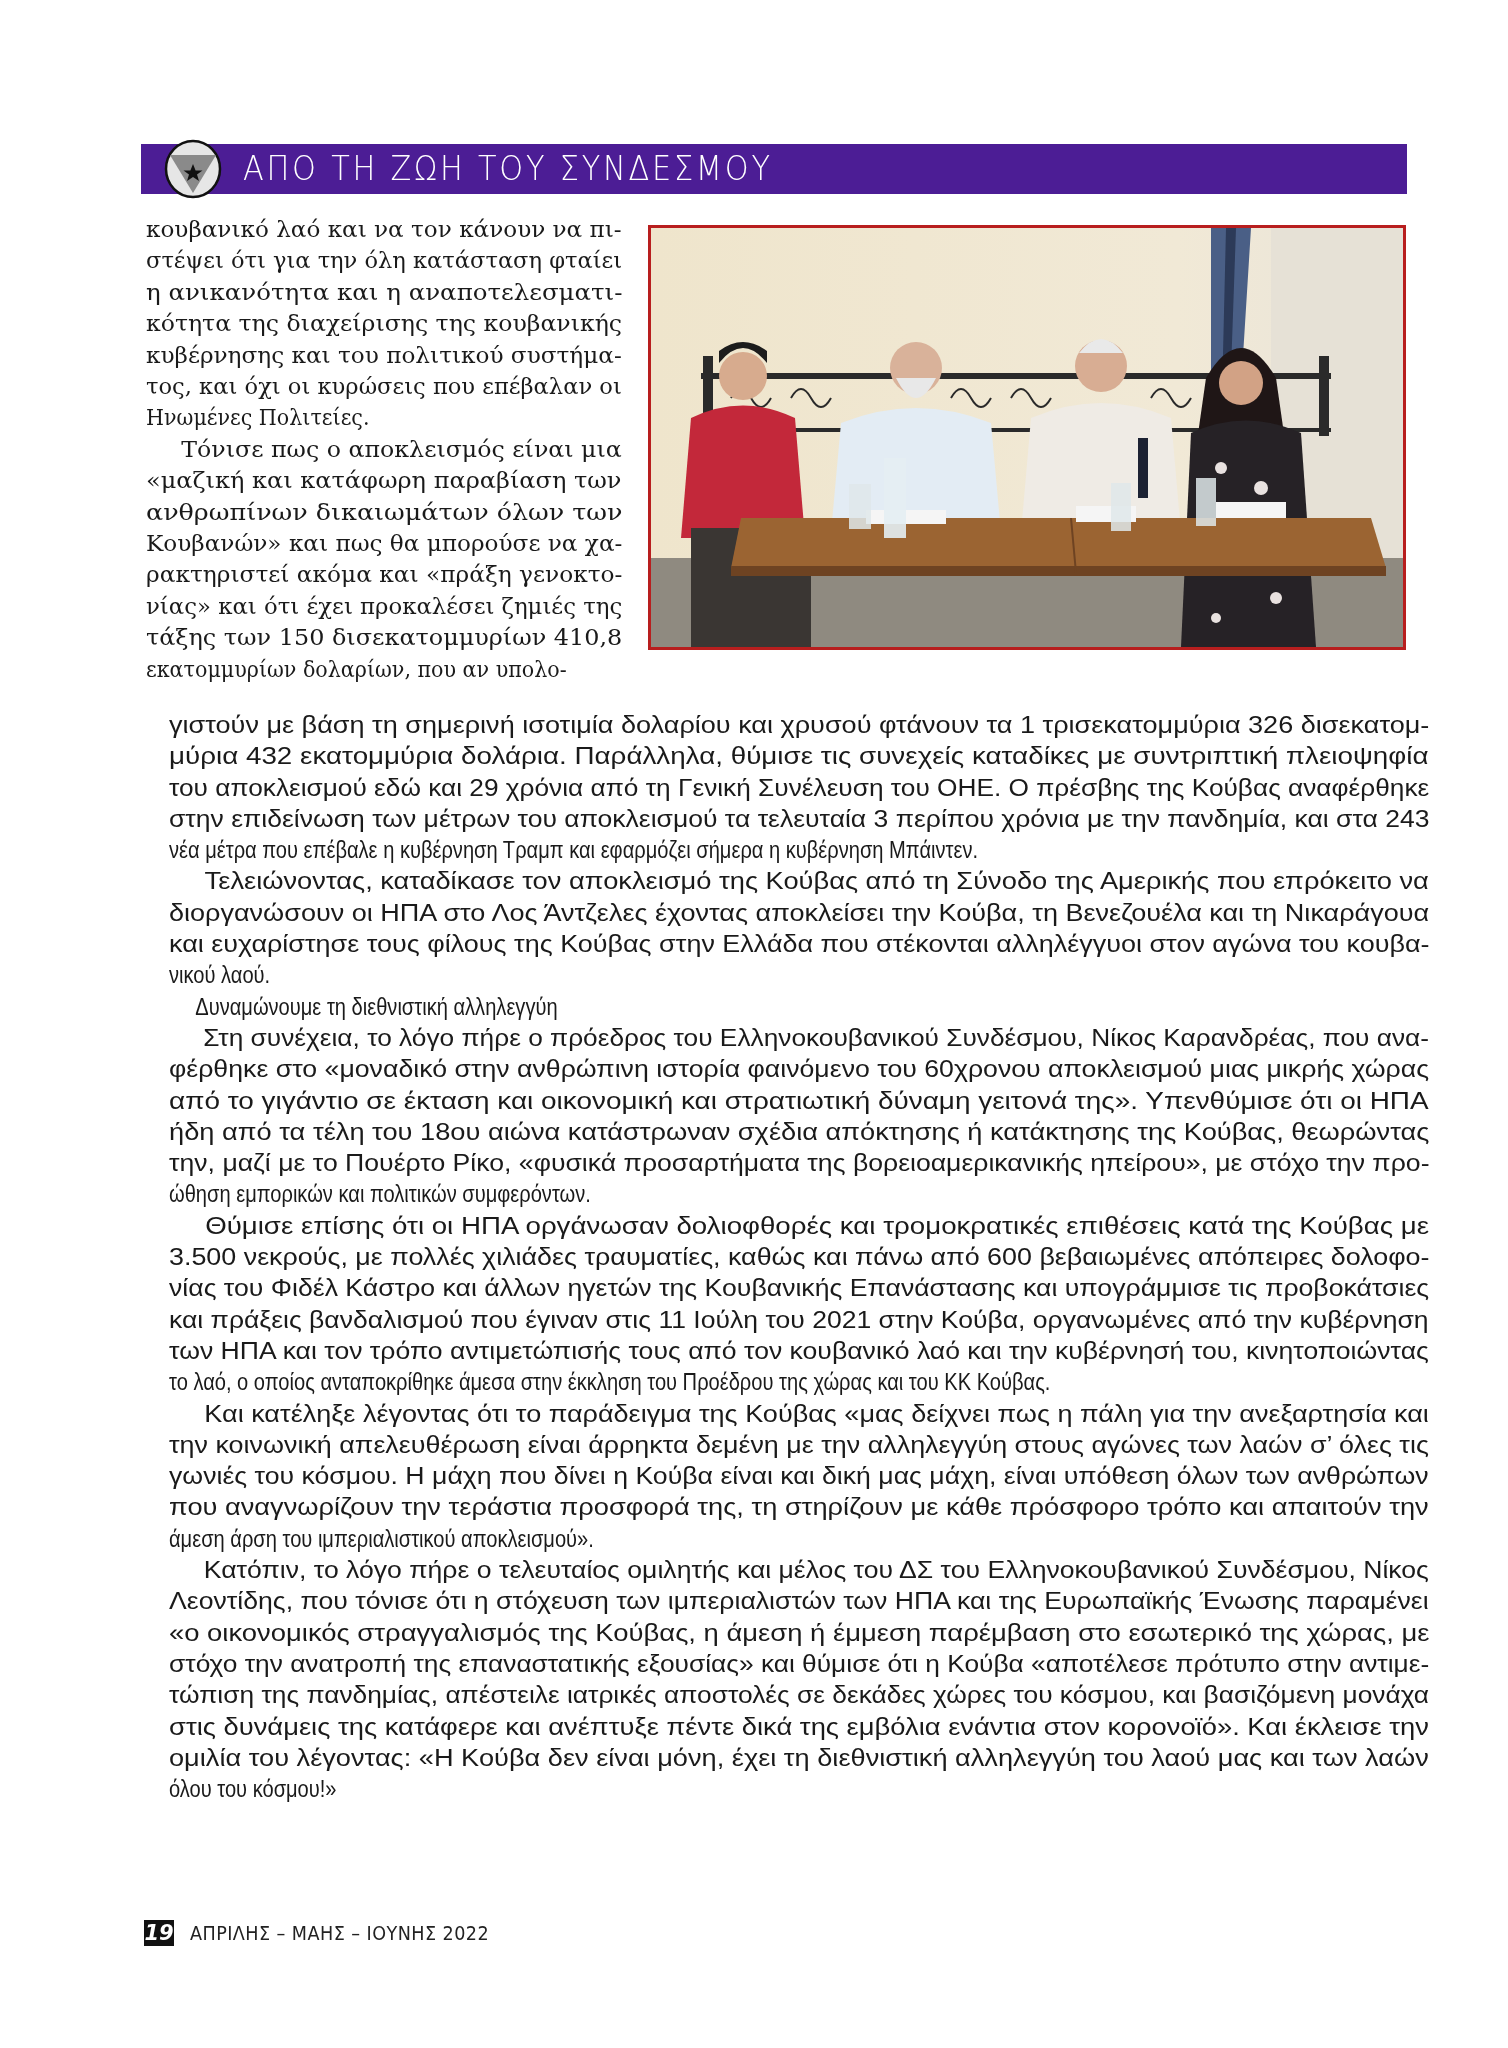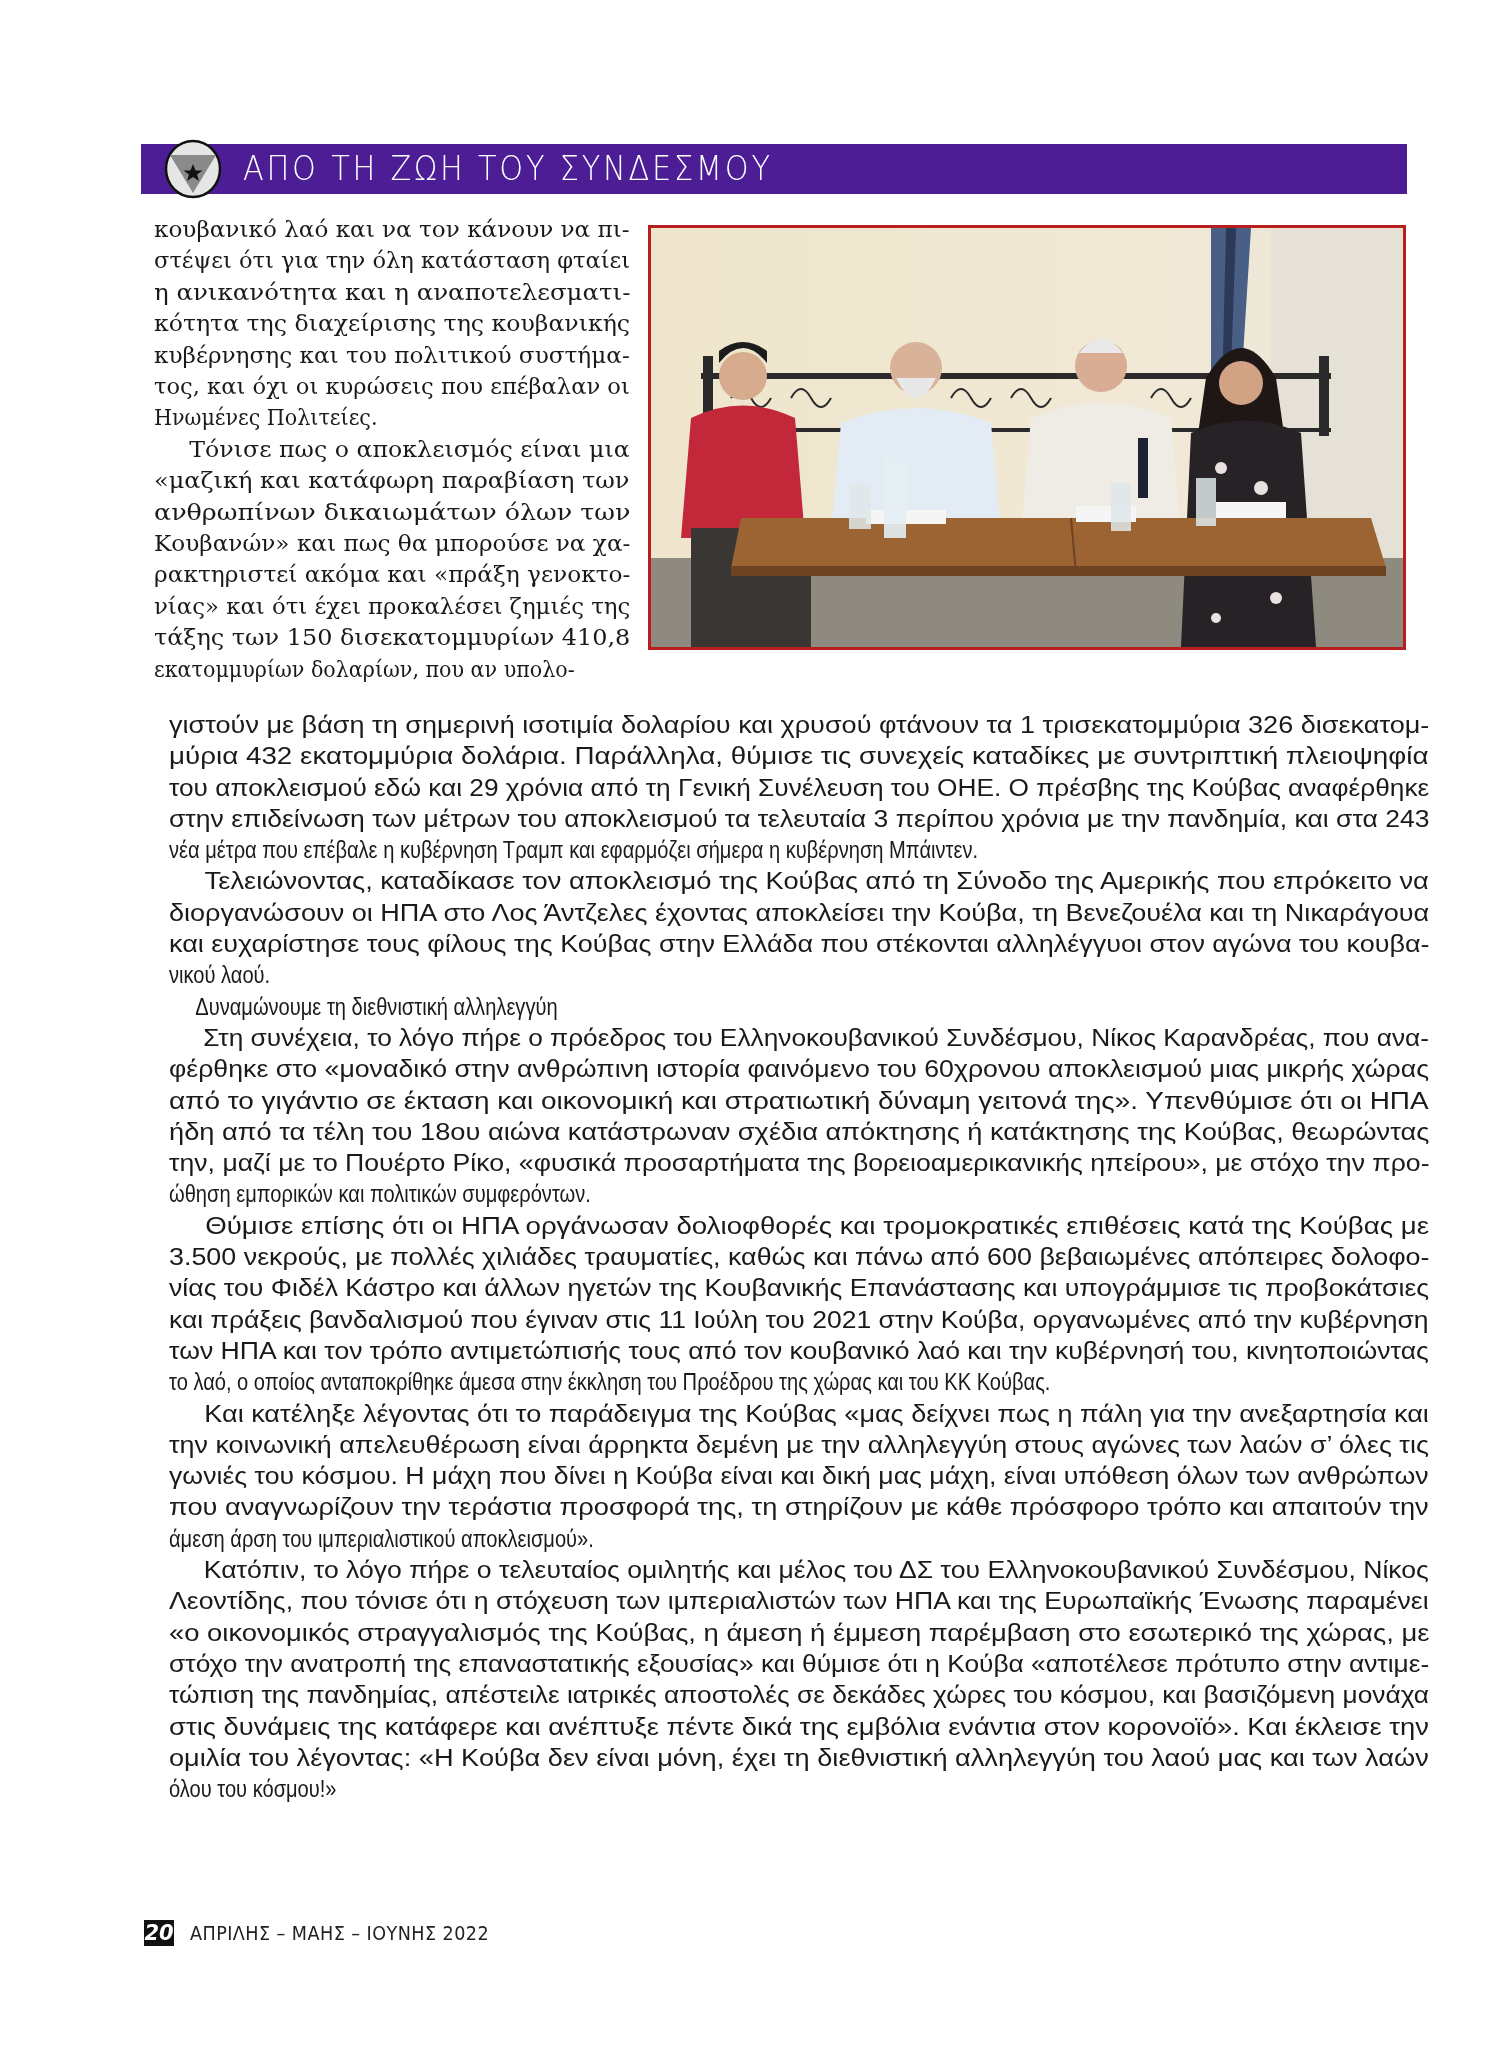--- a/index.html
+++ b/index.html
@@ -16,21 +16,21 @@
     .banner-title {
       position: absolute; left: 102px; top: 4px;
       font-family: "DejaVu Sans", sans-serif; font-weight: 300;
       font-size: 33px; letter-spacing: 3px; color: #ffffff; line-height: 42px;
       transform: scaleX(0.92); transform-origin: left center;
     }
 
     .text-col {
       position: absolute; left: 146px; top: 214px; width: 476px;
       font-family: "DejaVu Serif", serif; font-size: 21.5px; line-height: 31.4px;
-      color: #1a1a1a; text-align: justify; margin-left: 8px;
+      color: #1a1a1a; text-align: justify;
     }
     .line { display: block; text-align: justify; text-align-last: justify; white-space: nowrap; }
     .line.last { text-align-last: left; }
 
     .photo {
       position: absolute; left: 648px; top: 225px; width: 758px; height: 425px;
       border: 3px solid #b81e1e; overflow: hidden; background: #ece4cf;
     }
 
     .full {
@@ -185,15 +185,15 @@
   <span class="line" style="display: block; width: max-content; transform: scaleX(1.0871);">Λεοντίδης, που τόνισε ότι η στόχευση των ιμπεριαλιστών των ΗΠΑ και της Ευρωπαϊκής Ένωσης παραμένει</span>
   <span class="line" style="display: block; width: max-content; transform: scaleX(1.119);">«ο οικονομικός στραγγαλισμός της Κούβας, η άμεση ή έμμεση παρέμβαση στο εσωτερικό της χώρας, με</span>
   <span class="line" style="display: block; width: max-content; transform: scaleX(1.0742);">στόχο την ανατροπή της επαναστατικής εξουσίας» και θύμισε ότι η Κούβα «αποτέλεσε πρότυπο στην αντιμε-</span>
   <span class="line" style="display: block; width: max-content; transform: scaleX(1.0742);">τώπιση της πανδημίας, απέστειλε ιατρικές αποστολές σε δεκάδες χώρες του κόσμου, και βασιζόμενη μονάχα</span>
   <span class="line" style="display: block; width: max-content; transform: scaleX(1.116);">στις δυνάμεις της κατάφερε και ανέπτυξε πέντε δικά της εμβόλια ενάντια στον κορονοϊό». Και έκλεισε την</span>
   <span class="line" style="display: block; width: max-content; transform: scaleX(1.1092);">ομιλία του λέγοντας: «Η Κούβα δεν είναι μόνη, έχει τη διεθνιστική αλληλεγγύη του λαού μας και των λαών</span>
   <span class="line last" style="display: block; width: max-content; transform: scaleX(0.82);">όλου του κόσμου!»</span>
 </div>
 
 <div class="footer">
-  <div class="page-num">20</div>
+  <div class="page-num">19</div>
   <div class="issue">ΑΠΡΙΛΗΣ – ΜΑΗΣ – ΙΟΥΝΗΣ 2022</div>
 </div>
 
 </body></html>

